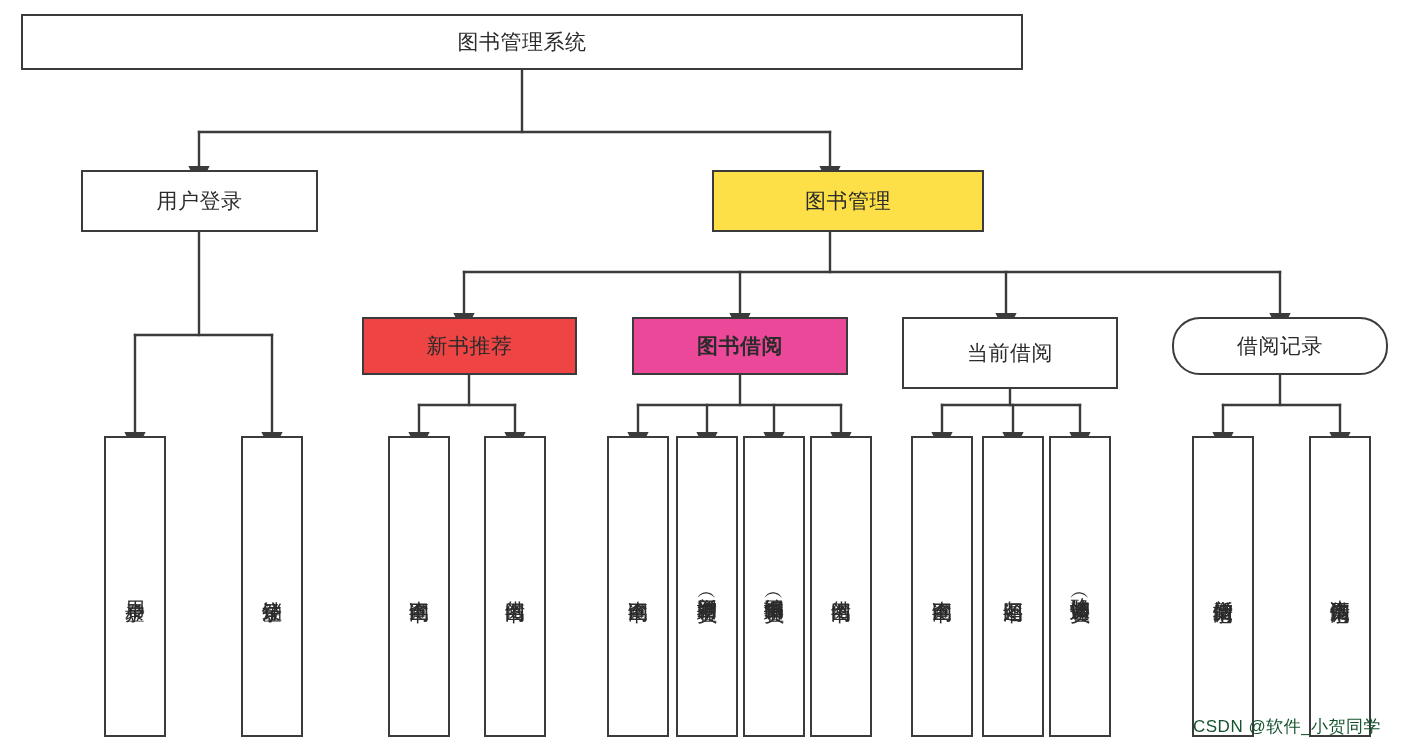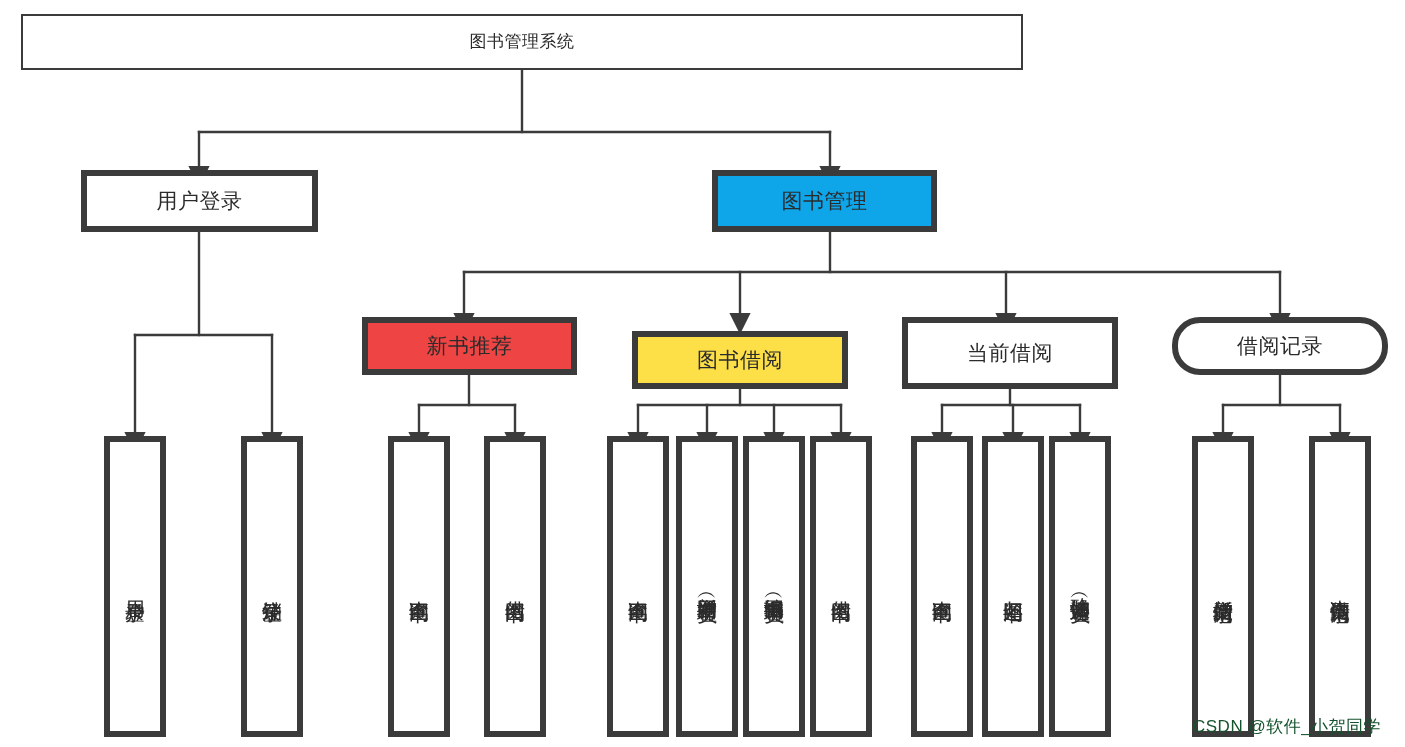--- a/index.html
+++ b/index.html
@@ -22,21 +22,21 @@
     position: absolute;
     top: 0;
     left: 0;
     width: 1405px;
     height: 747px;
   }
   .node-box {
     position: absolute;
     box-sizing: border-box;
     background: #ffffff;
-    border: 6px solid #000000;
+    border: 2px solid #000000;
     display: flex;
     align-items: center;
     justify-content: center;
     color: #2b2b2b;
   }
   .node-box.level-0 {
     border-width: 2px;
   }
   .node-label-h {
     font-size: 21px;
@@ -107,32 +107,32 @@
         <line x1="1080" y1="405" x2="1080" y2="434" stroke="#3b3b3b" stroke-width="2.4" stroke-linecap="square" marker-end="url(#arrowhead)"></line>
         <line x1="1280" y1="375" x2="1280" y2="405" stroke="#3b3b3b" stroke-width="2.4" stroke-linecap="square"></line>
         <line x1="1223" y1="405" x2="1340" y2="405" stroke="#3b3b3b" stroke-width="2.4" stroke-linecap="square"></line>
         <line x1="1223" y1="405" x2="1223" y2="434" stroke="#3b3b3b" stroke-width="2.4" stroke-linecap="square" marker-end="url(#arrowhead)"></line>
         <line x1="1340" y1="405" x2="1340" y2="434" stroke="#3b3b3b" stroke-width="2.4" stroke-linecap="square" marker-end="url(#arrowhead)"></line>
       </g>
   </svg>
 
   <div id="nodes-layer">
       <div class="node-box level-0" style="left: 21px; top: 14px; width: 1002px; height: 56px; border-color: rgb(59, 59, 59); background: rgb(255, 255, 255);">
-        <span class="node-label-h" style="font-size: 17px; color: rgb(43, 43, 43);">图书管理系统</span>
+        <span class="node-label-h" style="font-size: 21px; color: rgb(43, 43, 43);">图书管理系统</span>
       </div>
       <div class="node-box level-1" style="left: 81px; top: 170px; width: 237px; height: 62px; border-color: rgb(59, 59, 59); background: rgb(255, 255, 255);">
         <span class="node-label-h" style="font-size: 21px; color: rgb(43, 43, 43);">用户登录</span>
       </div>
-      <div class="node-box level-1" style="left: 712px; top: 170px; width: 225px; height: 62px; border-color: rgb(59, 59, 59); background: #0ea5e9;">
+      <div class="node-box level-1" style="left: 712px; top: 170px; width: 272px; height: 62px; border-color: rgb(59, 59, 59); background: #fde047;">
         <span class="node-label-h" style="font-size: 21px; color: rgb(43, 43, 43);">图书管理</span>
       </div>
       <div class="node-box level-2" style="left: 362px; top: 317px; width: 215px; height: 58px; border-color: rgb(59, 59, 59); background: #ef4444;">
         <span class="node-label-h" style="font-size: 21px; color: rgb(43, 43, 43);">新书推荐</span>
       </div>
-      <div class="node-box level-2" style="left: 632px; top: 331px; width: 216px; height: 58px; border-color: rgb(59, 59, 59); background: #fde047;">
+      <div class="node-box level-2" style="left: 632px; top: 317px; width: 216px; height: 58px; border-color: rgb(59, 59, 59); background: #ec4899; font-weight: bold;">
         <span class="node-label-h" style="font-size: 21px; color: rgb(43, 43, 43);">图书借阅</span>
       </div>
       <div class="node-box level-2" style="left: 902px; top: 317px; width: 216px; height: 72px; border-color: rgb(59, 59, 59); background: rgb(255, 255, 255);">
         <span class="node-label-h" style="font-size: 21px; color: rgb(43, 43, 43);">当前借阅</span>
       </div>
       <div class="node-box level-2" style="left: 1172px; top: 317px; width: 216px; height: 58px; border-color: rgb(59, 59, 59); background: rgb(255, 255, 255); border-radius: 28px;">
         <span class="node-label-h" style="font-size: 21px; color: rgb(43, 43, 43);">借阅记录</span>
       </div>
       <div class="node-box level-3" style="left: 104px; top: 436px; width: 62px; height: 301px; border-color: rgb(59, 59, 59); background: rgb(255, 255, 255);">
         <span class="node-label-v" style="font-size: 20px; color: rgb(43, 43, 43);">用户登录</span>

